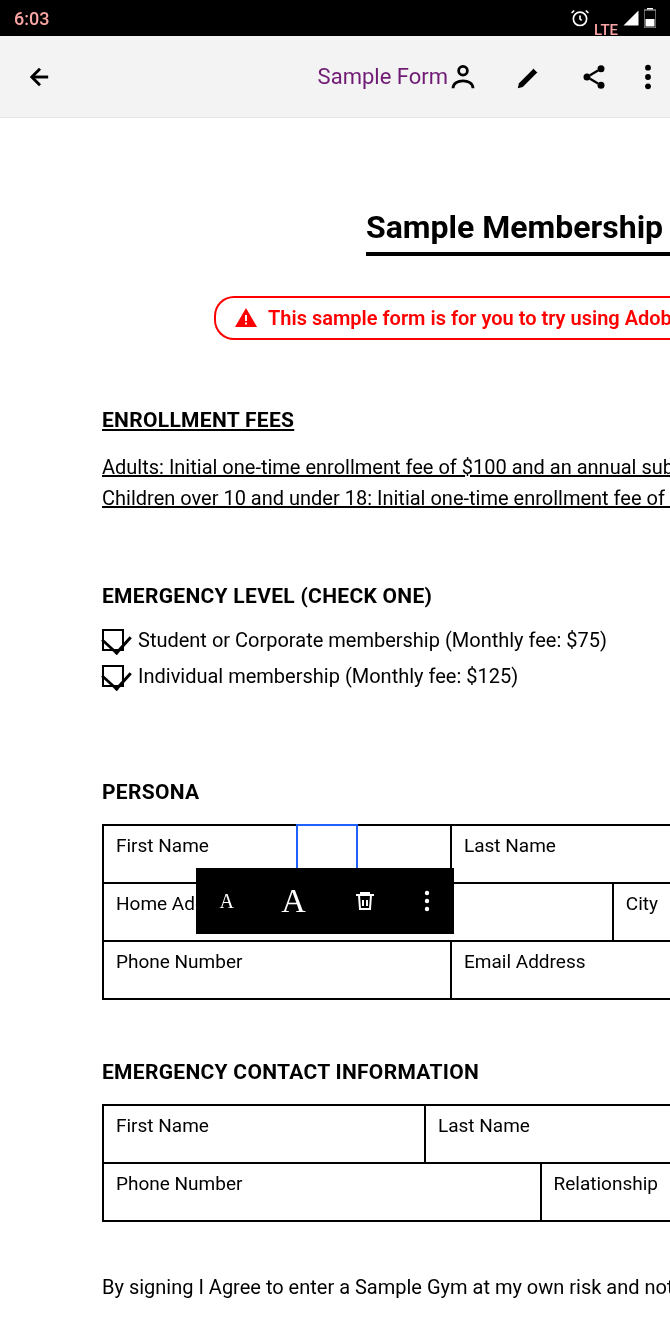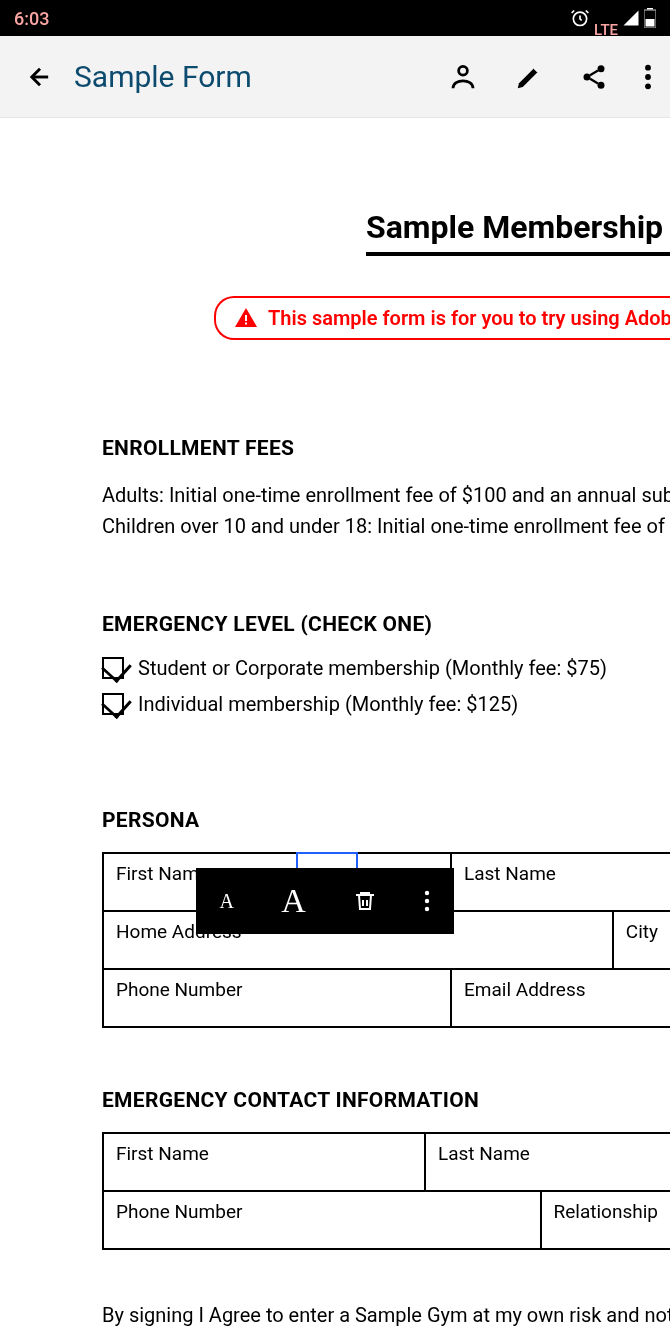--- a/index.html
+++ b/index.html
@@ -4,36 +4,36 @@
 <style>
 * { margin: 0; padding: 0; box-sizing: border-box; }
 html, body { width: 670px; height: 1340px; overflow: hidden; font-family: -apple-system, Roboto, Arial, sans-serif; background: #fff; }
 
 .status-bar { background: #000; height: 36px; color: #fca5a5; display: flex; align-items: center; justify-content: space-between; padding: 0 14px; font-size: 18px; }
 .status-left { font-weight: 500; }
 .status-right { display: flex; align-items: center; gap: 4px; }
 
 .app-bar { background: #f3f3f3; height: 82px; display: flex; align-items: center; padding: 0 18px; border-bottom: 1px solid #e6e6e6; }
 .app-bar .back { width: 44px; }
-.app-bar .title { flex: 1; font-size: 30px; color: #0c4a6e; padding-left: 12px; }
+.app-bar .title { flex: 1; font-size: 22px; color: #701a75; padding-left: 12px; text-align: right; }
 .app-bar .actions { display: flex; gap: 36px; align-items: center; }
 .icon-btn { display: inline-flex; align-items: center; justify-content: center; }
 
 .doc { position: relative; padding-top: 90px; }
 .doc-title { font-size: 32px; font-weight: 700; border-bottom: 4px solid #000; padding-bottom: 6px; margin-left: 366px; white-space: nowrap; overflow: hidden; }
 
 .notice { margin: 40px 0 0 214px; border: 2px solid #ff0000; border-radius: 20px; border-top-right-radius: 0; border-bottom-right-radius: 0; border-right: none; padding: 8px 10px 8px 18px; display: flex; align-items: center; gap: 10px; color: #ff0000; font-weight: 600; font-size: 20px; white-space: nowrap; overflow: hidden; }
 .notice svg { flex-shrink: 0; }
 
 .content { padding: 0 0 0 102px; }
 .section { margin-top: 70px; }
 .section-h { font-weight: 700; font-size: 21px; letter-spacing: 0.3px; margin-bottom: 20px; }
 .section p { font-size: 20px; line-height: 1.55; white-space: nowrap; overflow: hidden; }
 
-.section.fees { margin-top: 96px; }
+.section.fees { margin-top: 68px; text-decoration: underline; }
 
 .check-row { display: flex; align-items: center; gap: 14px; margin-bottom: 10px; font-size: 20px; margin-top: 12px; }
 .check { width: 22px; height: 22px; border: 2px solid #000; position: relative; flex-shrink: 0; }
 .check.checked::after { content: ""; position: absolute; left: 2px; top: -4px; width: 18px; height: 22px; border-right: 3px solid #000; border-bottom: 3px solid #000; transform: rotate(42deg) scaleY(0.9); transform-origin: center; }
 
 .toolbar { position: absolute; left: 196px; top: 750px; width: 258px; height: 66px; background: #000; color: #fff; display: flex; align-items: center; justify-content: space-around; z-index: 5; }
 
 .table { border: 2px solid #000; border-right: none; margin-top: 10px; }
 .row { display: flex; border-bottom: 2px solid #000; }
 .row:last-child { border-bottom: none; }

